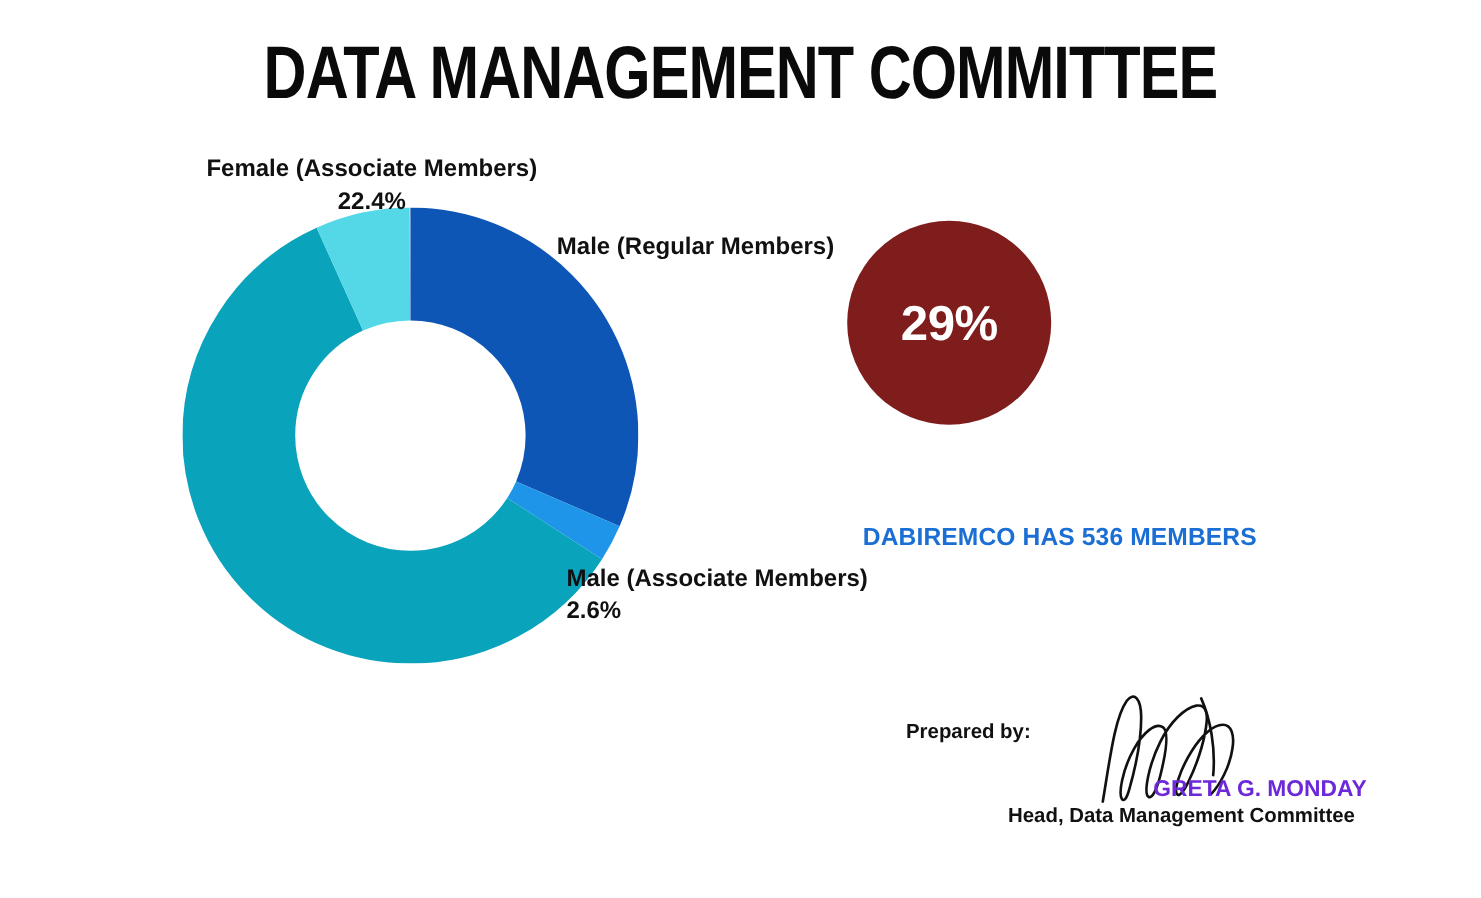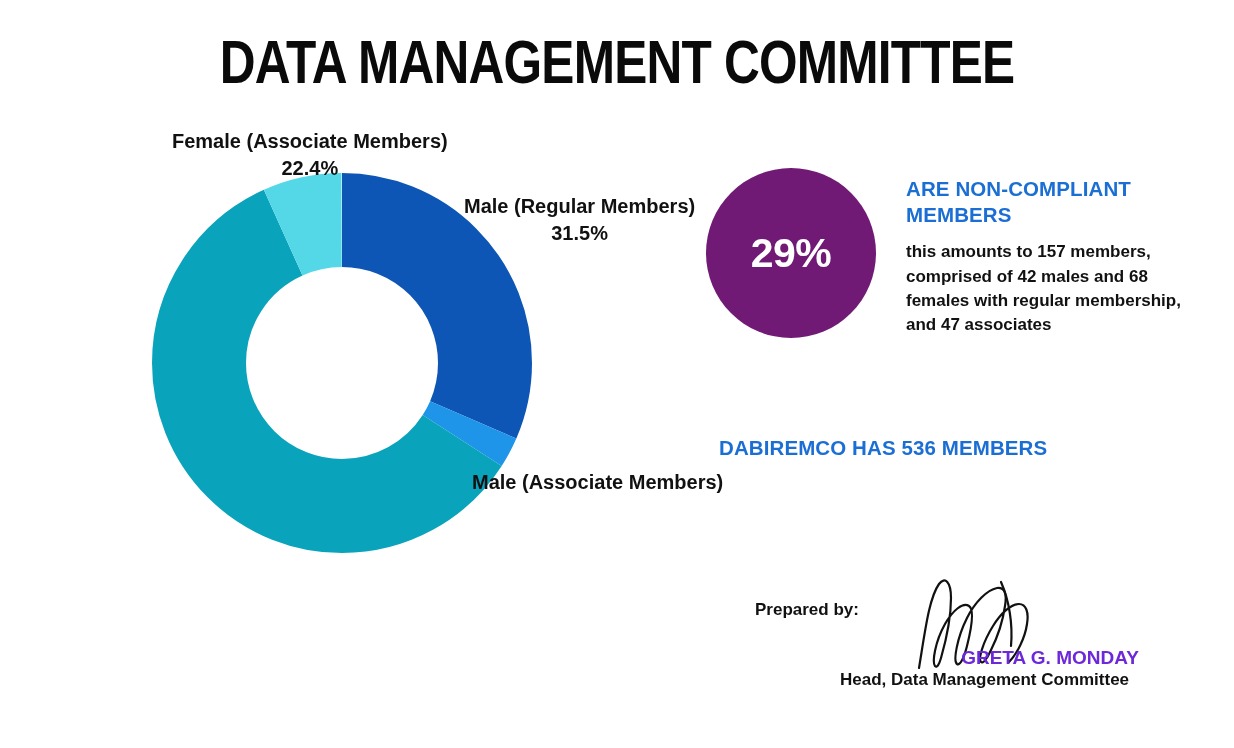--- a/index.html
+++ b/index.html
@@ -83,25 +83,25 @@
   #kpi-block {
     position: absolute;
     left: 706px;
     top: 168px;
     width: 510px;
     height: 200px;
   }
   #kpi-circle {
     position: absolute;
     left: 0;
-    top: 0;
+    top: 16px;
     width: 170px;
     height: 170px;
     border-radius: 50%;
-    background: #701a75;
+    background: #7f1d1d;
     display: flex;
     align-items: center;
     justify-content: center;
   }
   #kpi-value {
     color: #ffffff;
     font-size: 41px;
     font-weight: bold;
     letter-spacing: -0.5px;
   }
@@ -210,36 +210,32 @@
     </g>
   </svg>
 
   <div class="slice-label" id="label-female-assoc">
     <span>Female (Associate Members)</span>
     <span class="pct">22.4%</span>
   </div>
 
   <div class="slice-label" id="label-male-reg">
     <span>Male (Regular Members)</span>
-    <span class="pct">31.5%</span>
   </div>
 
   <div class="slice-label" id="label-male-assoc">
     <span>Male (Associate Members)</span>
+    <span class="pct">2.6%</span>
   </div>
 
 </div>
 
 <div id="kpi-block">
   <div id="kpi-circle">
     <span id="kpi-value">29%</span>
-  </div>
-  <div id="kpi-text">
-    <div id="kpi-heading">ARE NON-COMPLIANT MEMBERS</div>
-    <div id="kpi-body">this amounts to 157 members, comprised of 42 males and 68 females with regular membership, and 47 associates</div>
   </div>
 </div>
 
 <div id="members-block">
   <div id="members-heading">DABIREMCO HAS 536 MEMBERS</div>
 </div>
 
 <div id="signature-block">
   <div id="prepared-by">Prepared by:</div>
   <svg id="signature-mark" viewBox="0 0 140 100">

